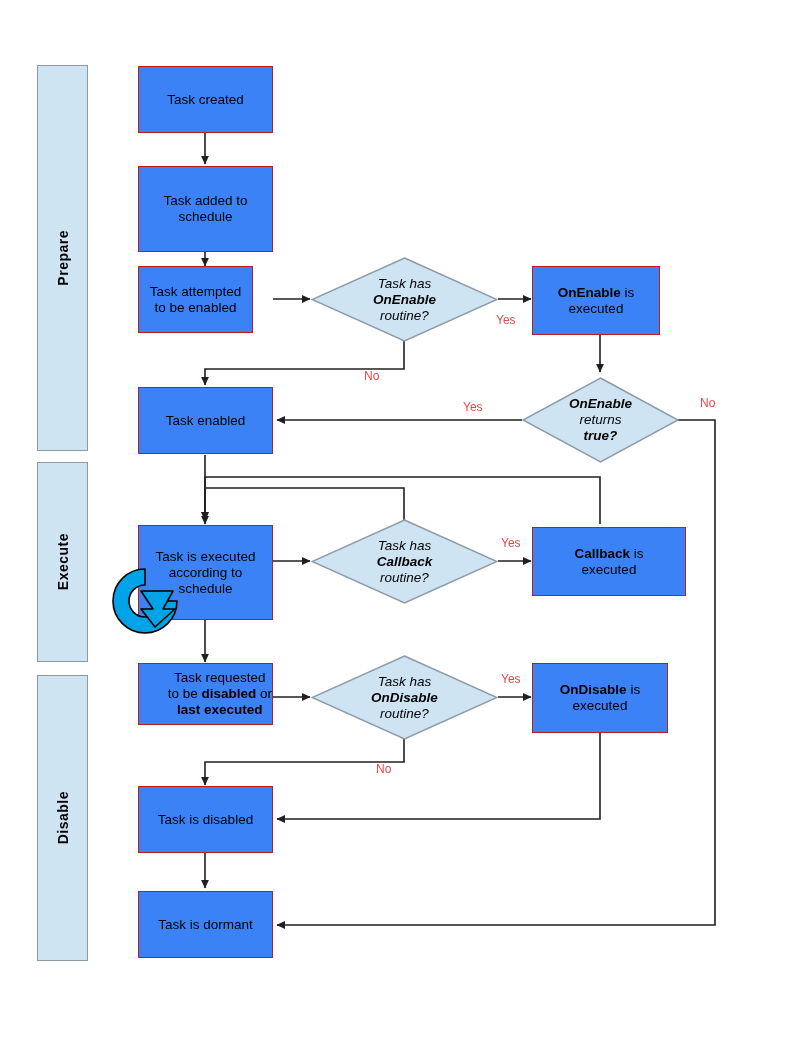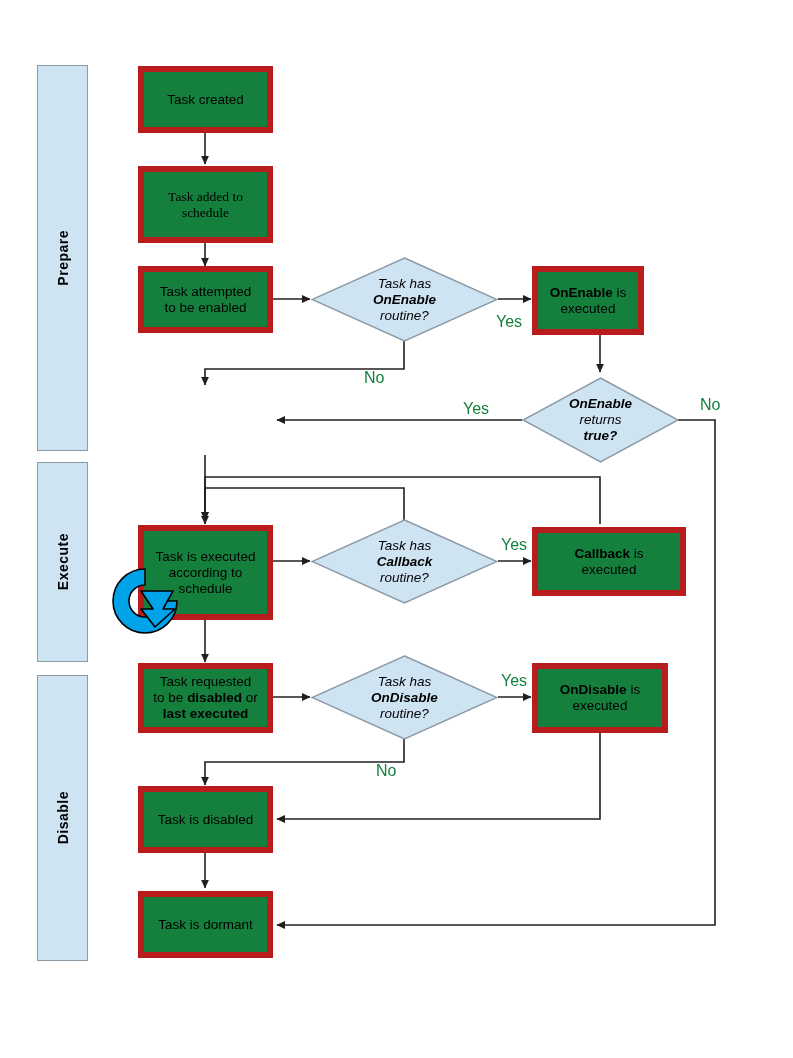--- a/index.html
+++ b/index.html
@@ -31,22 +31,22 @@
     box-sizing: border-box;
     display: flex;
     align-items: center;
     justify-content: center;
     text-align: center;
     color: #000000;
     font-size: 13.5px;
     line-height: 16px;
   }
   .box {
-    background: #15803d;
-    border: 6px solid #b91c1c;
+    background: #3b82f6;
+    border: 1px solid #b91c1c;
   }
   .bandlabel {
     background: #cfe4f3;
     border: 1px solid #8c9aa6;
     font-weight: bold;
     font-size: 14px;
   }
   .bandlabel .vtext {
     writing-mode: vertical-rl;
     transform: rotate(180deg);
@@ -64,22 +64,22 @@
     width: 100%;
     height: 100%;
   }
   .diamond .dlabel {
     position: relative;
     z-index: 2;
     padding: 0 6px;
   }
   .edgelabel {
     position: absolute;
-    font-size: 16px;
-    color: #15803d;
+    font-size: 12px;
+    color: #ef4444;
     white-space: nowrap;
   }
   .loop-icon {
     position: absolute;
   }
   b { font-weight: bold; }
 </style>
 </head>
 <body>
 
@@ -140,62 +140,65 @@
     <span class="vtext">Execute</span>
   </div>
   <div class="node bandlabel" style="left:37px; top:675px; width:51px; height:286px;">
     <span class="vtext">Disable</span>
   </div>
 
   <div class="node box" style="left:138px; top:66px; width:135px; height:67px;">
     <span>Task created</span>
   </div>
 
-  <div class="node box" style="left:138px; top:166px; width:135px; height:77px;font-family:Liberation Serif, serif;">
+  <div class="node box" style="left:138px; top:166px; width:135px; height:86px;">
     <div>
       <div>Task added to</div>
       <div>schedule</div>
     </div>
   </div>
 
-  <div class="node box" style="left:138px; top:266px; width:135px; height:67px;">
+  <div class="node box" style="left:138px; top:266px; width:115px; height:67px;">
     <div>
       <div>Task attempted</div>
       <div>to be enabled</div>
     </div>
   </div>
 
+  <div class="node box" style="left:138px; top:387px; width:135px; height:67px;">
+    <span>Task enabled</span>
+  </div>
 
   <div class="node box" style="left:138px; top:525px; width:135px; height:95px;">
     <div>
       <div>Task is executed</div>
       <div>according to</div>
       <div>schedule</div>
     </div>
   </div>
 
-  <div class="node box" style="left:138px; top:663px; width:135px; height:70px;">
+  <div class="node box" style="left:138px; top:663px; width:135px; height:62px;justify-content:flex-end;">
     <div>
       <div>Task requested</div>
       <div>
         <span>to be </span><b>disabled</b><span> or</span>
       </div>
       <div><b>last executed</b></div>
     </div>
   </div>
 
   <div class="node box" style="left:138px; top:786px; width:135px; height:67px;">
     <span>Task is disabled</span>
   </div>
 
   <div class="node box" style="left:138px; top:891px; width:135px; height:67px;">
     <span>Task is dormant</span>
   </div>
 
-  <div class="node box" style="left:532px; top:266px; width:112px; height:69px;">
+  <div class="node box" style="left:532px; top:266px; width:128px; height:69px;">
     <div>
       <div><b>OnEnable</b><span> is</span></div>
       <div>executed</div>
     </div>
   </div>
 
   <div class="node box" style="left:532px; top:527px; width:154px; height:69px;">
     <div>
       <div><b>Callback</b><span> is</span></div>
       <div>executed</div>

